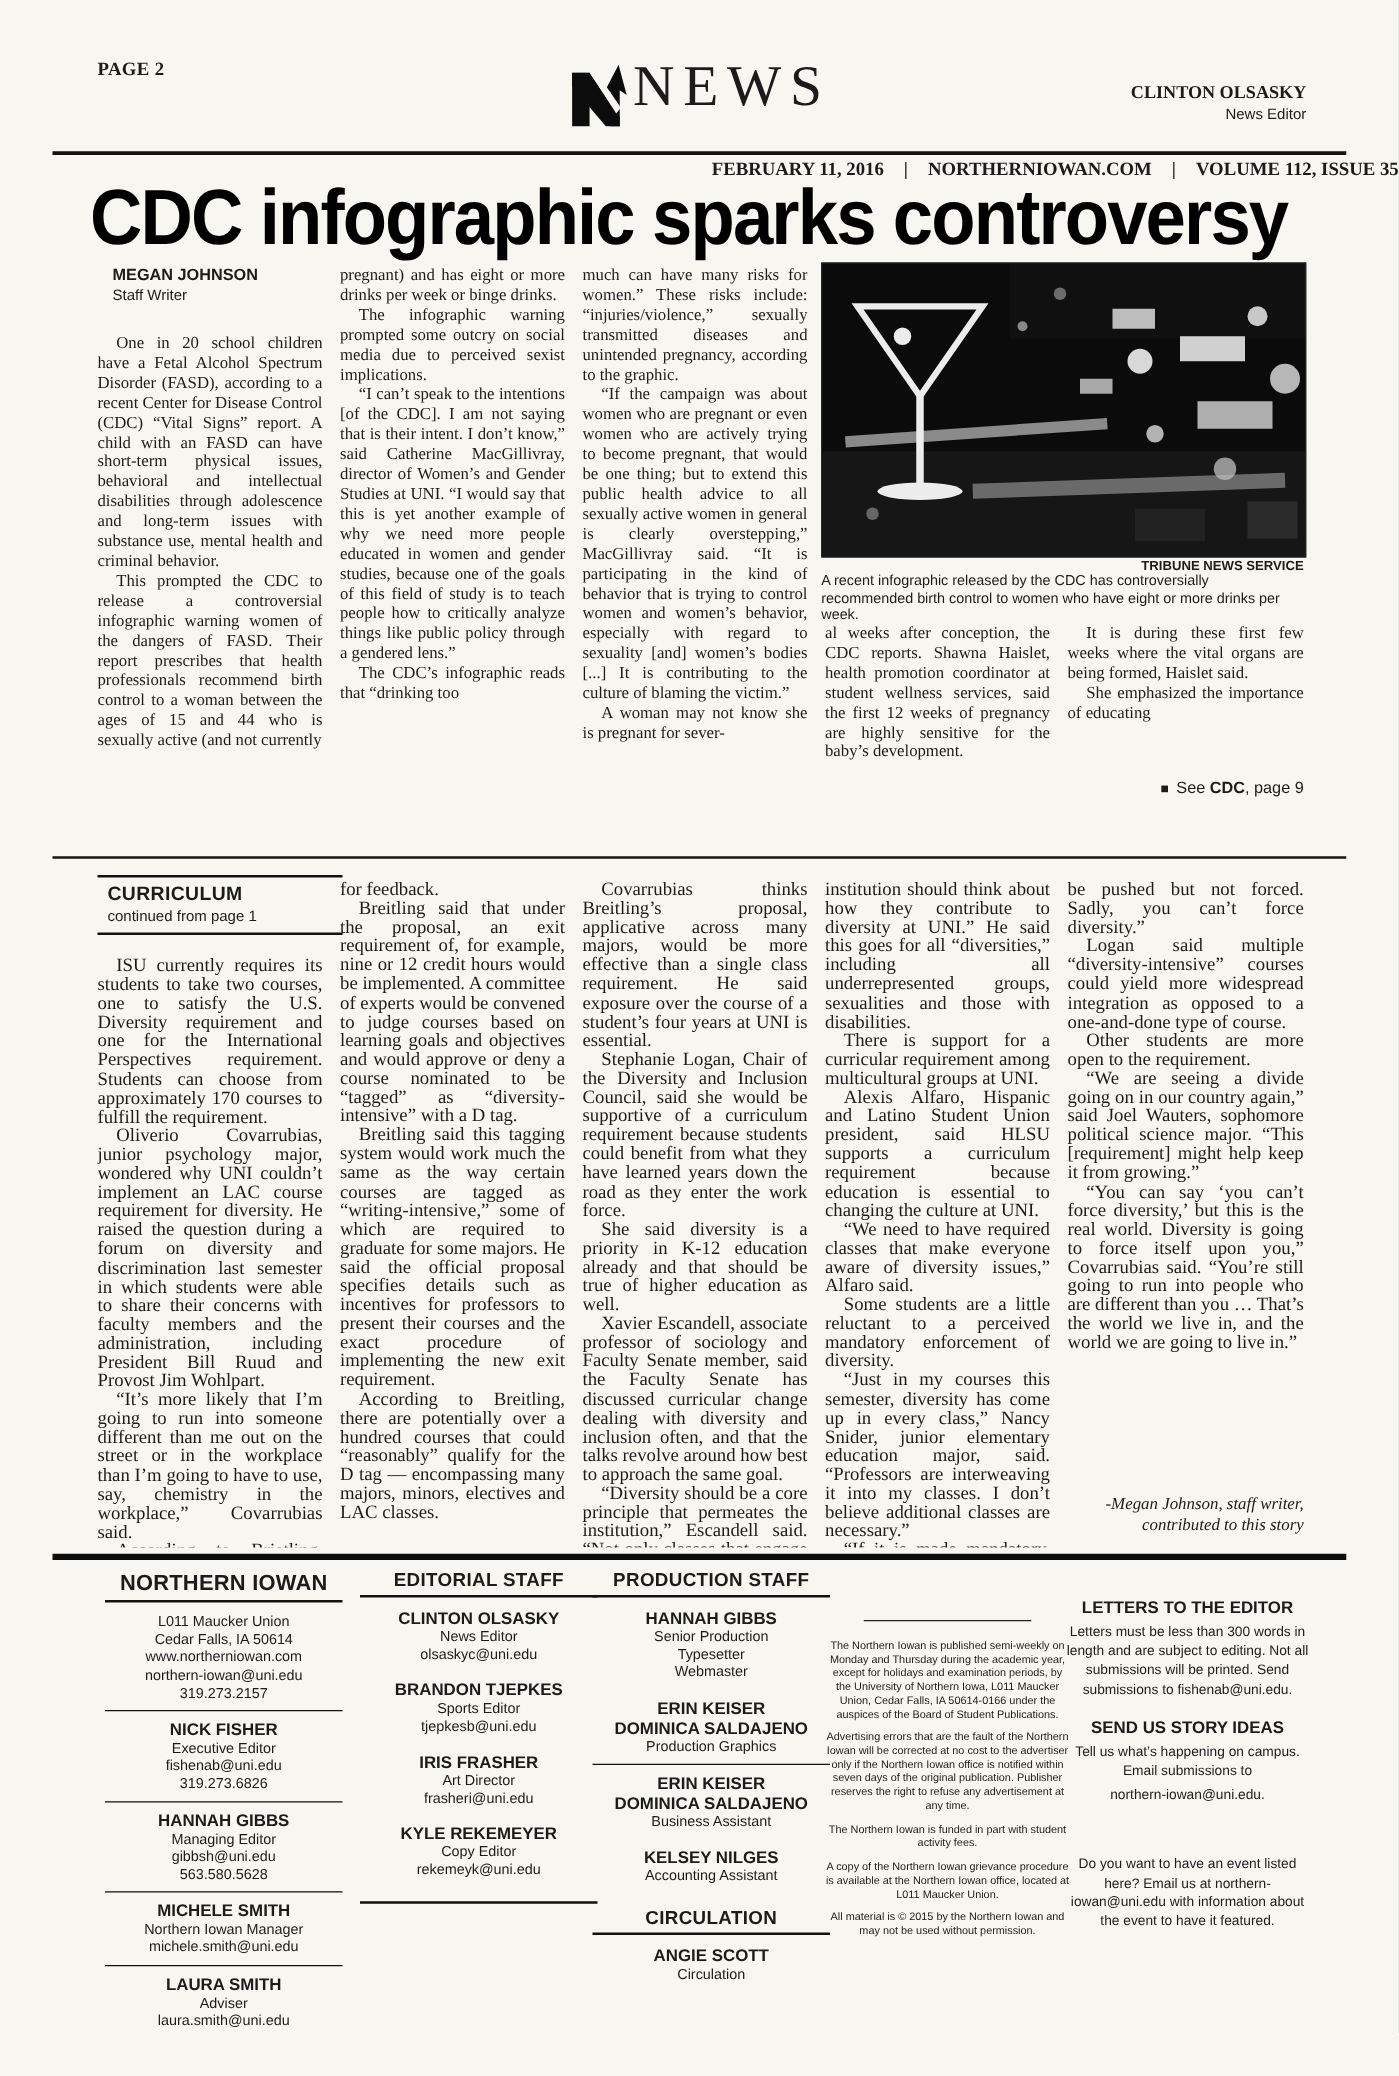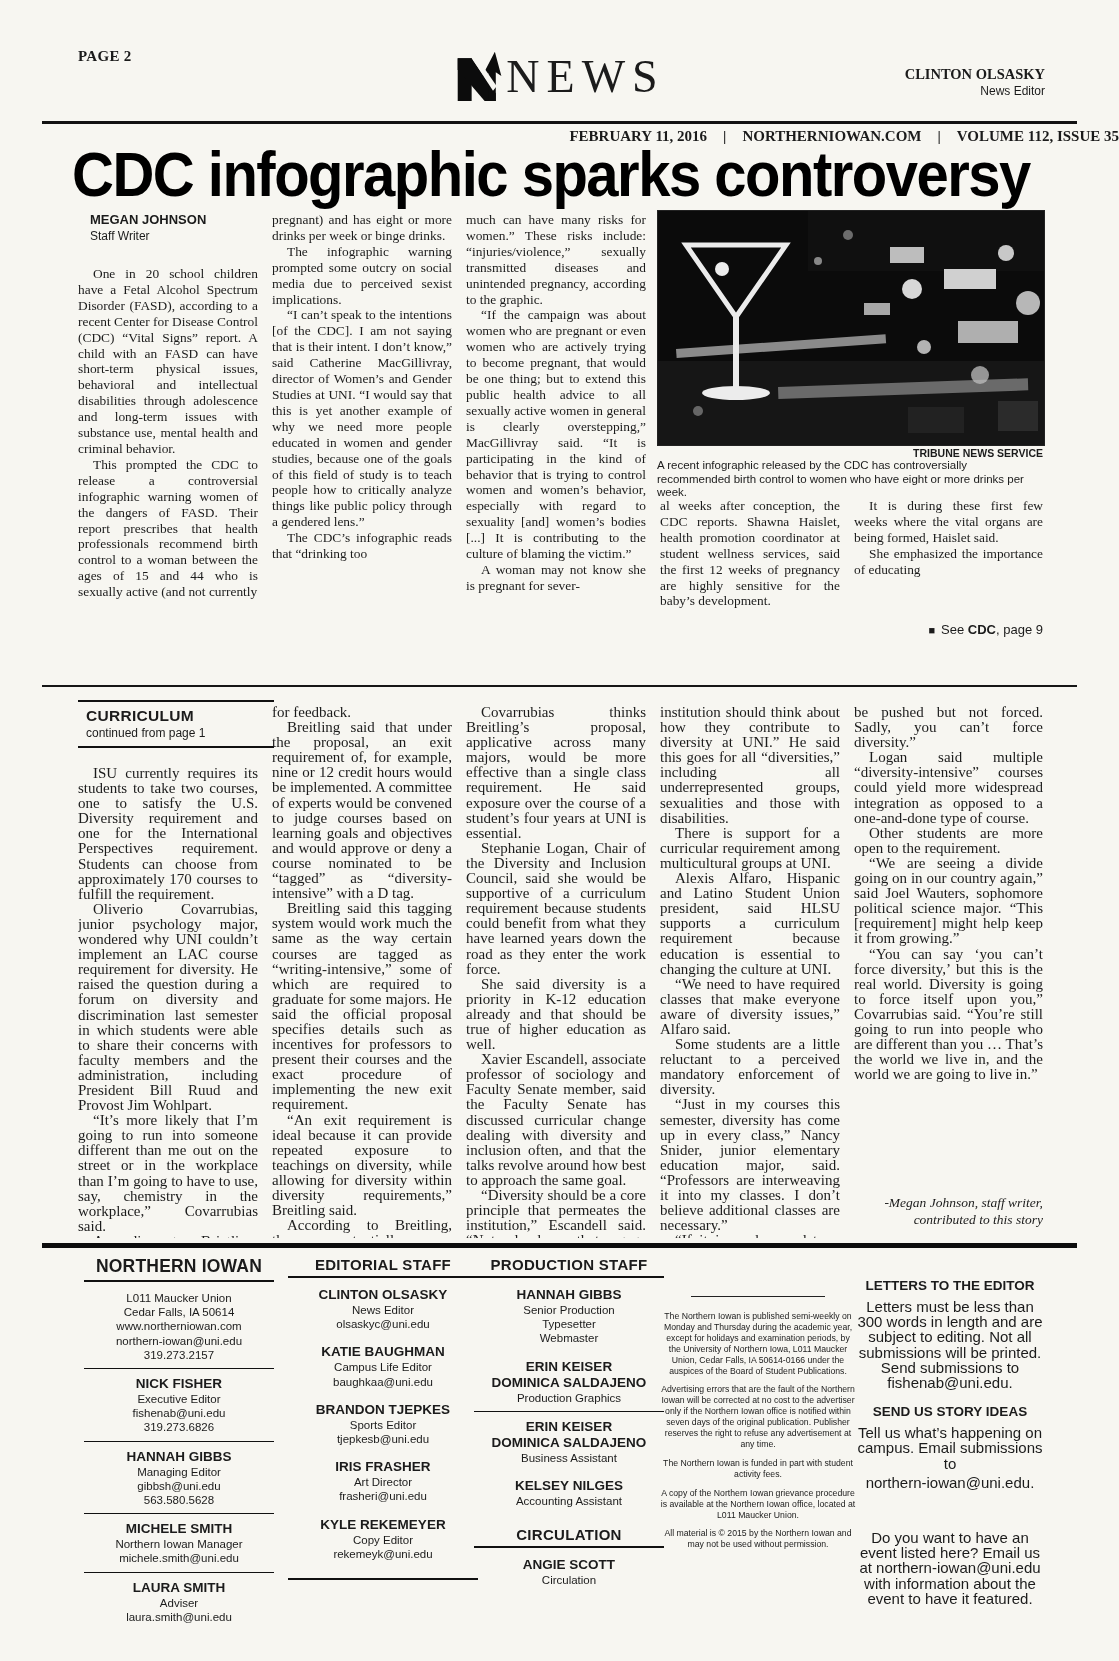--- a/index.html
+++ b/index.html
@@ -6,21 +6,21 @@
   .page {
     position:relative; width:1119px; height:1661px; margin:0 auto;
     background:#f7f6f1; color:#1b1b1b; overflow:hidden;
     font-family:"Liberation Serif", serif;
   }
   .abs { position:absolute; }
   .sans { font-family:"Liberation Sans", sans-serif; }
 
   
   .page-label { left:78px; top:48px; font-weight:bold; font-size:15px; letter-spacing:.3px; }
-  .logo-wrap { left:0; right:0; top:46px; display:flex; justify-content:center; align-items:center; gap:0; }
+  .logo-wrap { left:0; right:0; top:46px; display:flex; justify-content:center; align-items:flex-start; gap:0; }
   .news-title { font-size:46px; letter-spacing:7px; font-weight:500; line-height:1; }
   .editor-block { right:74px; top:66px; text-align:right; }
   .editor-name { font-weight:bold; font-size:14.5px; }
   .editor-title { font-family:"Liberation Sans", sans-serif; font-size:12px; margin-top:1px; }
   .header-rule { left:42px; right:42px; top:121px; height:3px; background:#121212; }
   .dateline { left:0; right:0; top:128px; text-align:right; font-weight:bold; font-size:15px; }
   .dateline .sep { margin:0 16px; font-weight:bold; }
   .headline {
     left:72px; right:40px; top:138px; font-family:"Liberation Sans", sans-serif;
     font-weight:bold; font-size:58px; letter-spacing:-1.5px; color:#000;
@@ -66,21 +66,21 @@
   .s-name { font-weight:bold; font-size:13.5px; line-height:16px; }
   .s-line { font-size:11.5px; line-height:14.2px; }
   .col-masthead { left:84px; width:190px; top:1256px; }
   .col-editorial { left:288px; width:190px; top:1256px; border-bottom:2.5px solid #111; padding-bottom:4px; }
   .col-production { left:474px; width:190px; top:1256px; }
   .col-fineprint { left:660px; width:196px; top:1296px; }
   .fp-rule { width:68%; margin:0 auto 14px; border-top:1.5px solid #222; }
   .col-fineprint p { font-size:8.7px; line-height:10.9px; margin:0 0 8px; }
   .col-letters { left:852px; width:196px; top:1278px; }
   .lt-head { font-weight:bold; font-size:13.5px; margin:0 0 6px; }
-  .lt-body { font-size:15px; line-height:15.2px; margin:0 0 14px; }
+  .lt-body { font-size:11px; line-height:15.2px; margin:0 0 14px; }
   .lt-gap { height:26px; }
 </style>
 </head>
 <body>
 
 <div class="page">
 
   <div class="abs page-label">PAGE 2</div>
 
   <div class="abs logo-wrap">
@@ -181,21 +181,20 @@
     <div class="body-col" style="left:78px; top:766px; height:472px;">
         <p>ISU currently requires its students to take two courses, one to satisfy the U.S. Diversity requirement and one for the International Perspectives requirement. Students can choose from approximately 170 courses to fulfill the requirement.</p>
         <p>Oliverio Covarrubias, junior psychology major, wondered why UNI couldn’t implement an LAC course requirement for diversity. He raised the question during a forum on diversity and discrimination last semester in which students were able to share their concerns with faculty members and the administration, including President Bill Ruud and Provost Jim Wohlpart.</p>
         <p>“It’s more likely that I’m going to run into someone different than me out on the street or in the workplace than I’m going to have to use, say, chemistry in the workplace,” Covarrubias said.</p>
         <p>According to Brietling, NISG is currently polishing up its official proposal to present to students, faculty and staff</p>
       </div>
     <div class="body-col" style="left:272px; top:705px; height:533px;">
         <p class="cont">for feedback.</p>
         <p>Breitling said that under the proposal, an exit requirement of, for example, nine or 12 credit hours would be implemented. A committee of experts would be convened to judge courses based on learning goals and objectives and would approve or deny a course nominated to be “tagged” as “diversity-intensive” with a D tag.</p>
         <p>Breitling said this tagging system would work much the same as the way certain courses are tagged as “writing-intensive,” some of which are required to graduate for some majors. He said the official proposal specifies details such as incentives for professors to present their courses and the exact procedure of implementing the new exit requirement.</p>
-        <p>“An exit requirement is ideal because it can provide repeated exposure to teachings on diversity, while allowing for diversity within diversity requirements,” Breitling said.</p>
         <p>According to Breitling, there are potentially over a hundred courses that could “reasonably” qualify for the D tag — encompassing many majors, minors, electives and LAC classes.</p>
       </div>
     <div class="body-col" style="left:466px; top:705px; height:533px;">
         <p>Covarrubias thinks Breitling’s proposal, applicative across many majors, would be more effective than a single class requirement. He said exposure over the course of a student’s four years at UNI is essential.</p>
         <p>Stephanie Logan, Chair of the Diversity and Inclusion Council, said she would be supportive of a curriculum requirement because students could benefit from what they have learned years down the road as they enter the work force.</p>
         <p>She said diversity is a priority in K-12 education already and that should be true of higher education as well.</p>
         <p>Xavier Escandell, associate professor of sociology and Faculty Senate member, said the Faculty Senate has discussed curricular change dealing with diversity and inclusion often, and that the talks revolve around how best to approach the same goal.</p>
         <p>“Diversity should be a core principle that permeates the institution,” Escandell said. “Not only classes that engage with race and ethnicity are needed, but any class in this</p>
       </div>
     <div class="body-col" style="left:660px; top:705px; height:533px;">
@@ -260,25 +259,20 @@
 
   <div class="f-col col-editorial">
     <div class="f-head">EDITORIAL STAFF</div>
     <div>
         <div class="s-entry">
           <div class="s-name">CLINTON OLSASKY</div>
           <div class="s-line">News Editor</div>
           <div class="s-line">olsaskyc@uni.edu</div>
         </div>
         <div class="s-entry">
-          <div class="s-name">KATIE BAUGHMAN</div>
-          <div class="s-line">Campus Life Editor</div>
-          <div class="s-line">baughkaa@uni.edu</div>
-        </div>
-        <div class="s-entry">
           <div class="s-name">BRANDON TJEPKES</div>
           <div class="s-line">Sports Editor</div>
           <div class="s-line">tjepkesb@uni.edu</div>
         </div>
         <div class="s-entry">
           <div class="s-name">IRIS FRASHER</div>
           <div class="s-line">Art Director</div>
           <div class="s-line">frasheri@uni.edu</div>
         </div>
         <div class="s-entry">

